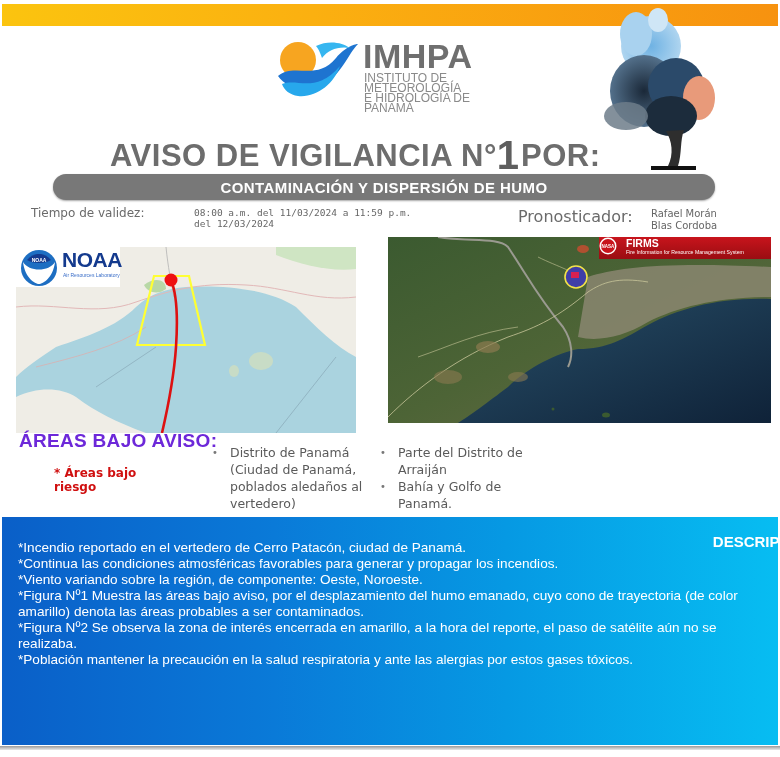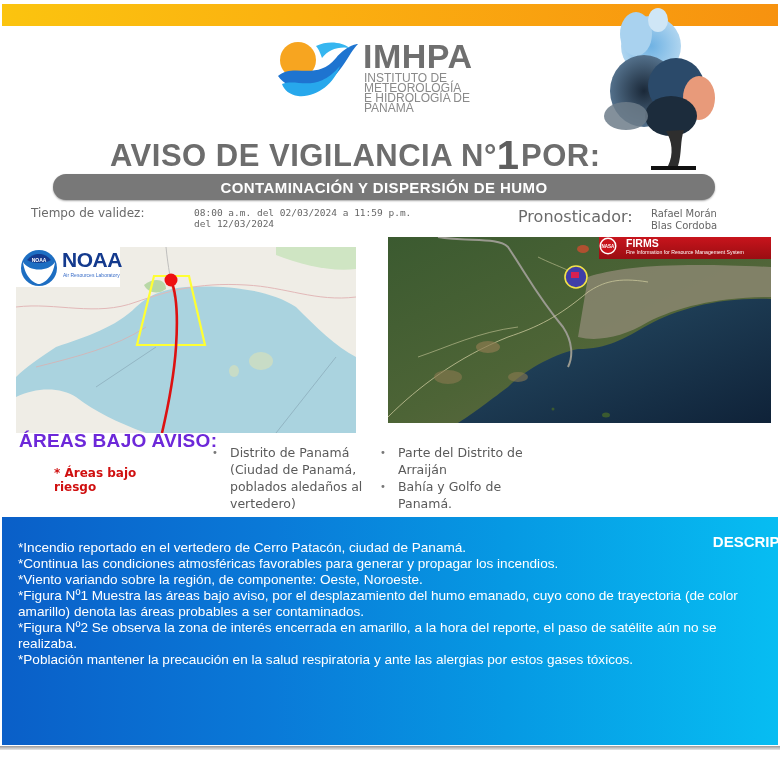--- a/index.html
+++ b/index.html
@@ -179,21 +179,21 @@
 
 <div class="title">
   <span>AVISO DE VIGILANCIA N°</span><span class="num">1</span><span>POR:</span>
 </div>
 
 <div class="subtitle-bar">
   <span>CONTAMINACIÓN Y DISPERSIÓN DE HUMO</span>
 </div>
 
 <div class="validity-label">Tiempo de validez:</div>
-<div class="validity-value">08:00 a.m. del 02/03/2024 a 11:59 p.m. del 12/03/2024</div>
+<div class="validity-value">08:00 a.m. del 11/03/2024 a 11:59 p.m. del 12/03/2024</div>
 <div class="forecaster-label">Pronosticador:</div>
 <div class="forecaster-value">Rafael Morán
 Blas Cordoba</div>
 
 <div class="map1">
   <svg width="340" height="186" viewBox="0 0 340 186">
 
     <path d="M0 0 H340 V110 C 320 100, 300 80, 280 60 C 250 40, 200 38, 170 40 C 150 42, 135 46, 120 60 C 100 80, 70 90, 40 100 C 25 110, 10 120, 0 130 Z" fill="#efede6"></path>
 
     <path d="M0 150 C 20 140, 45 140, 60 150 C 80 165, 100 175, 130 186 H0 Z" fill="#efede6"></path>

